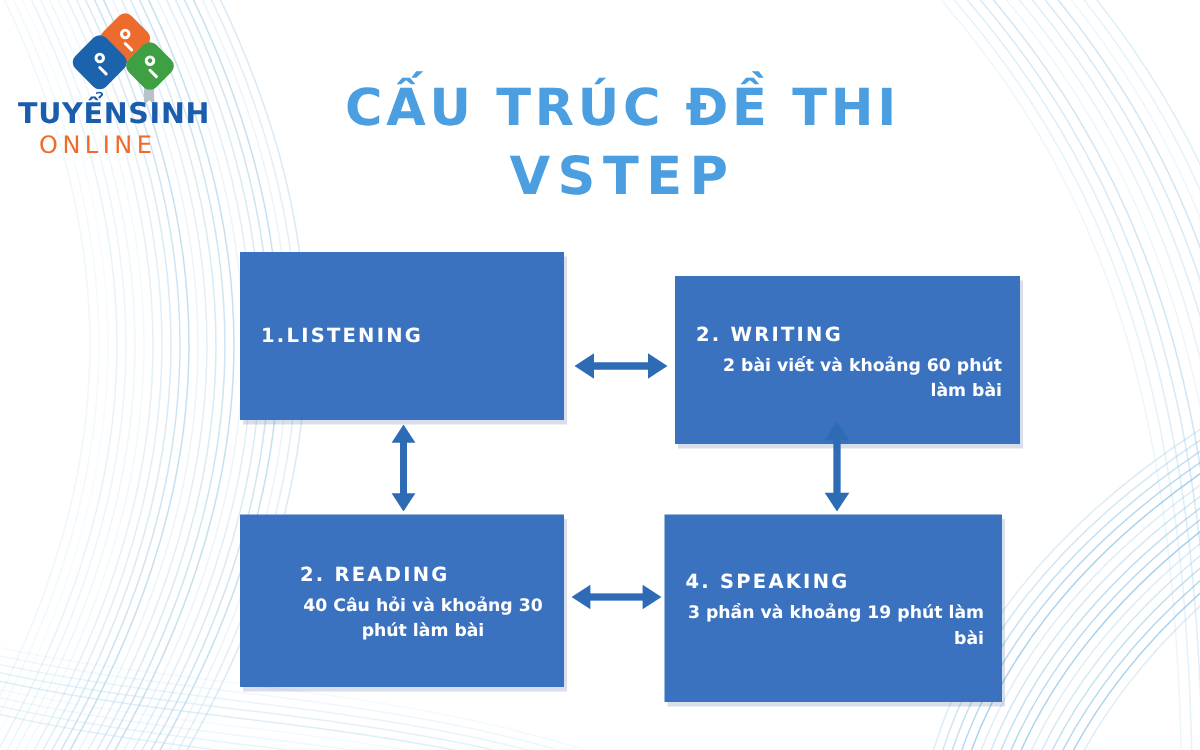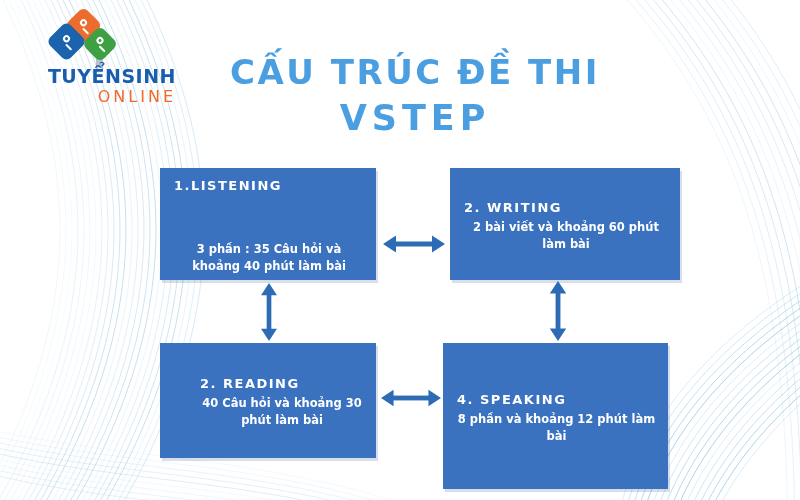--- a/index.html
+++ b/index.html
@@ -21,42 +21,42 @@
   .diamond { position:absolute; border-radius:6px; transform:rotate(45deg); }
   .diamond.orange { left:38px; top:4px;  width:27px; height:27px; background:#ec6c2e; z-index:1; }
   .diamond.blue   { left:20px; top:19px; width:29px; height:29px; background:#1b64ad; z-index:2; }
   .diamond.green  { left:55px; top:23px; width:26px; height:26px; background:#3ea043; z-index:2; }
   .pin { position:absolute; left:50%; top:50%; width:7px; height:7px; margin:-6px 0 0 -6px;
          border:2px solid #ffffff; border-radius:50%; }
   .pin::after { content:""; position:absolute; left:5px; top:5px; width:8px; height:2px;
                 background:#ffffff; transform:rotate(0deg); border-radius:1px; }
   .ribbon { position:absolute; left:64px; top:49px; width:7px; height:13px; background:#b9c2ca;
             clip-path:polygon(0 0,100% 0,100% 100%,50% 75%,0 100%); z-index:0; }
-  .logo-text { position:absolute; left:14px; top:60px; width:150px; text-align:right; }
+  .logo-text { position:absolute; left:0; top:60px; width:150px; text-align:left; }
   .brand-top { font-size:19px; font-weight:bold; color:#1a5dad; letter-spacing:0.5px; line-height:1.1; }
   .brand-bottom { font-size:16px; font-weight:normal; color:#f26a2a; letter-spacing:3px; line-height:1.2;
                   padding-left:14px; }
 
   
   .title { position:absolute; left:0; top:50px; width:830px; text-align:center; color:#4b9fe0; }
   .title-line1 { font-size:34px; font-weight:800; letter-spacing:2.5px; line-height:1.35; }
   .title-line2 { font-size:35px; font-weight:800; letter-spacing:5px; line-height:1.3; }
 
   
   .box { position:absolute; background:#3a72c0; color:#ffffff;
          display:flex; flex-direction:column; justify-content:center;
          padding:14px 12px 10px 14px; box-shadow:2px 3px 0 rgba(40,80,140,0.18); }
   .box-listening { left:160px; top:168px; width:216px; height:112px;gap:44px; }
-  .box-writing   { left:450px; top:168px; width:230px; height:112px; }
+  .box-writing   { left:450px; top:184px; width:230px; height:112px; }
   .box-reading   { left:160px; top:343px; width:216px; height:115px;padding-left:40px; }
-  .box-speaking  { left:443px; top:343px; width:225px; height:146px; }
+  .box-speaking  { left:443px; top:343px; width:225px; height:125px; }
   .box-heading { font-size:13px; font-weight:bold; letter-spacing:1.5px; margin-bottom:4px; }
   .box-body { font-size:11.5px; font-weight:600; text-align:center; line-height:1.45;
               max-width:196px; margin:0 auto; }
-  .box-writing .box-body, .box-speaking .box-body { max-width:210px; }
+  .box-writing .box-body, .box-speaking .box-body { max-width:210px;text-align:right; }
 
   
   .arrow { position:absolute; }
   .arrow-h1 { left:383px; top:233px; width:62px; height:22px; }
   .arrow-h2 { left:381px; top:387px; width:60px; height:22px; }
   .arrow-v1 { left:258px; top:283px; width:22px; height:58px; }
   .arrow-v2 { left:547px; top:281px; width:22px; height:60px; }
   .arrow svg { display:block; width:100%; height:100%; }
 </style>
 </head>
@@ -158,36 +158,35 @@
     </div>
   </div>
 
   <div class="title">
     <div class="title-line1">CẤU TRÚC ĐỀ THI</div>
     <div class="title-line2">VSTEP</div>
   </div>
 
   <div class="box box-listening">
     <div class="box-heading">1.LISTENING</div>
-    <div class="box-body">3 phần : 35 Câu hỏi và khoảng 40 phút làm bài</div>
   </div>
 
   <div class="box box-writing">
     <div class="box-heading">2. WRITING</div>
     <div class="box-body">2 bài viết và khoảng 60 phút làm bài</div>
   </div>
 
   <div class="box box-reading">
     <div class="box-heading">2. READING</div>
     <div class="box-body">40 Câu hỏi và khoảng 30 phút làm bài</div>
   </div>
 
   <div class="box box-speaking">
     <div class="box-heading">4. SPEAKING</div>
-    <div class="box-body">8 phần và khoảng 12 phút làm bài</div>
+    <div class="box-body">3 phần và khoảng 19 phút làm bài</div>
   </div>
 
   <div class="arrow arrow-h1">
     <svg viewBox="0 0 62 22">
         <g fill="#2d6cb5">
           <rect x="10" y="8.5" width="42" height="5"></rect>
           <polygon points="0,11 13,2.5 13,19.5"></polygon>
           <polygon points="62,11 49,2.5 49,19.5"></polygon>
         </g>
       </svg>

